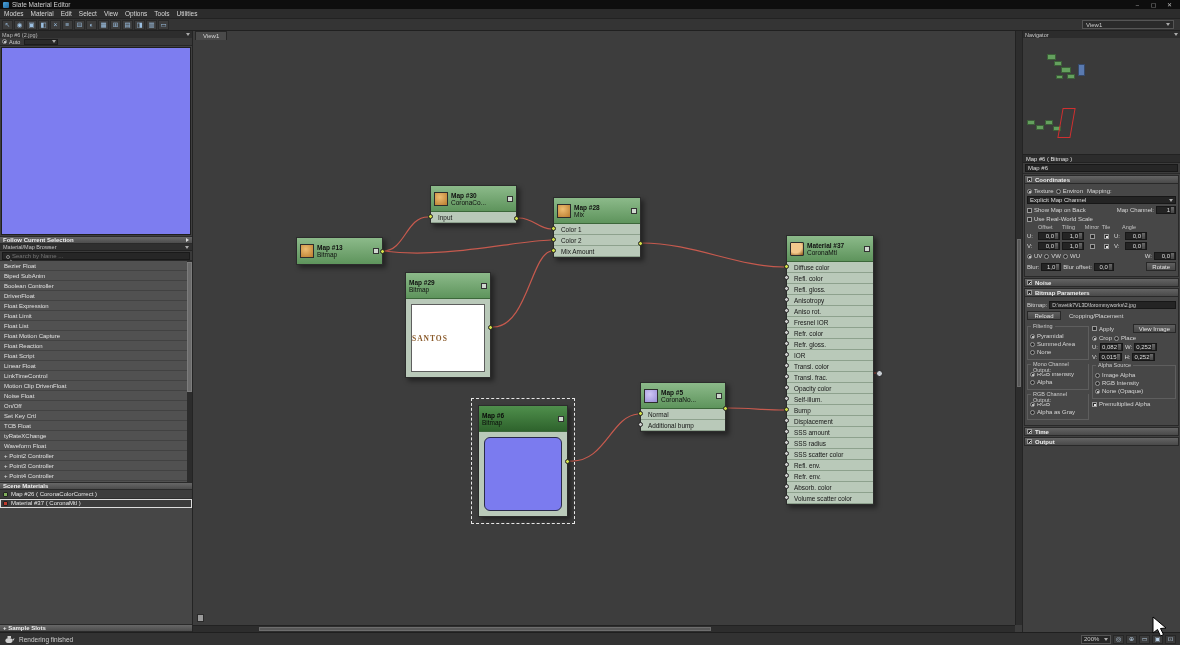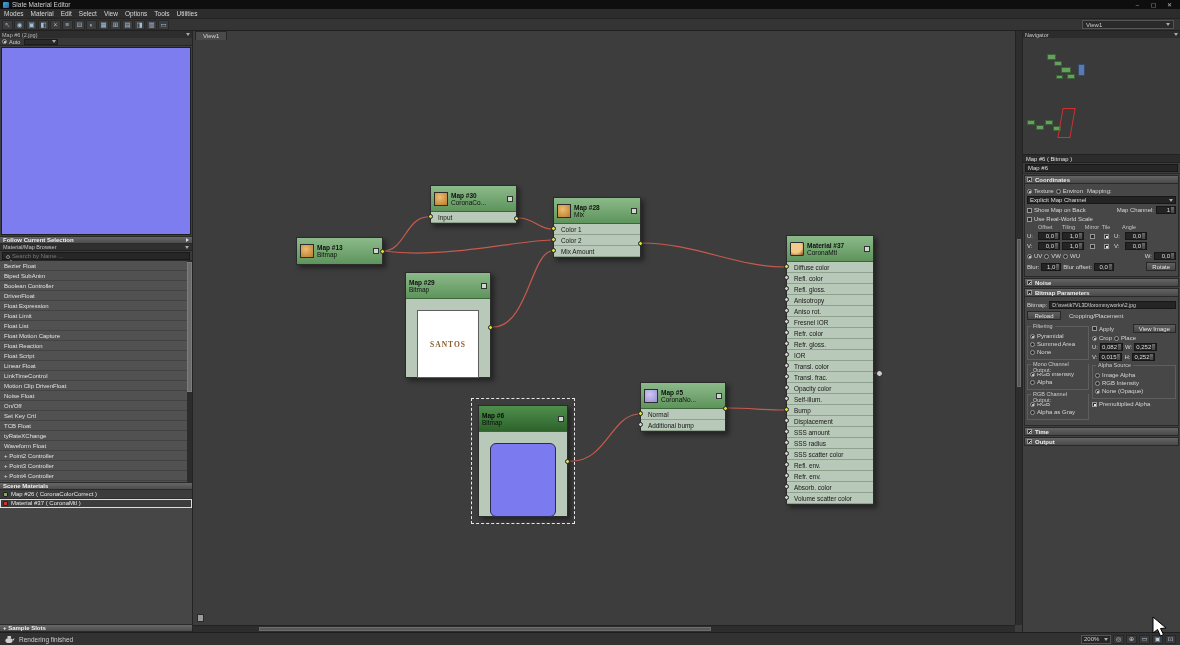--- a/index.html
+++ b/index.html
@@ -56,21 +56,21 @@
   .nh-btn{margin-left:auto;width:6px;height:6px;background:#cfd8cf;border:1px solid #333;}
   .thumb{width:14px;height:14px;border:1px solid #2d2d2d;flex:none;}
   .thumb-orange{background:radial-gradient(circle at 40% 35%,#eebd71,#b97b2e);}
   .thumb-purple{background:radial-gradient(circle at 40% 35%,#cfc7f5,#9a8fd8);}
   .thumb-sphere{background:radial-gradient(circle at 38% 32%,#f3c98c 0 55%,#8f5a1d 95%);border-radius:1px;}
   .slot{height:11px;position:relative;display:flex;align-items:center;padding-left:7px;font-size:6.4px;color:#151515;border-bottom:1px solid rgba(60,85,60,.35);}
   .socket{position:absolute;left:-3px;top:2px;width:5px;height:5px;border-radius:50%;background:#cfcfcf;border:1px solid #222;}
   .socket.connected{background:#d2e04a;}
   .socket.out{left:auto;right:-3px;background:#d2e04a;}
   .socket.big{width:7px;height:7px;background:#c9ced3;right:-10px;}
-  .node-image{margin:11px;height:68px;background:#ffffff;border:1px solid #5e5e5e;display:flex;align-items:center;justify-content:center;}
+  .node-image{margin:5px;height:68px;background:#ffffff;border:1px solid #5e5e5e;display:flex;align-items:center;}
   .node-image.blue{height:74px;background:#7b7bef;border:1px solid #2a2a4a;border-radius:6px;}
   .santos{font-family:"Liberation Serif",serif;font-size:7.5px;letter-spacing:1px;color:#8a5a2a;font-weight:bold;}
   .node.marquee{outline:1px dashed #e8e8e8;outline-offset:6px;z-index:3;}
   .cscroll-v{position:absolute;right:0;top:0;bottom:7px;width:7px;background:#2d2d2d;border-left:1px solid #222;z-index:4;}
   .cscroll-v .th{position:absolute;left:1px;right:1px;top:35%;height:25%;background:#585858;border:1px solid #6d6d6d;}
   .cscroll-h{position:absolute;left:0;right:7px;bottom:0;height:7px;background:#2d2d2d;border-top:1px solid #222;z-index:4;}
   .cscroll-h .th{position:absolute;top:1px;bottom:1px;left:8%;width:55%;background:#585858;border:1px solid #6d6d6d;}
   .page-ico{position:absolute;left:4px;bottom:10px;width:7px;height:8px;background:#9a9a9a;border:1px solid #2a2a2a;z-index:4;}
 
   

